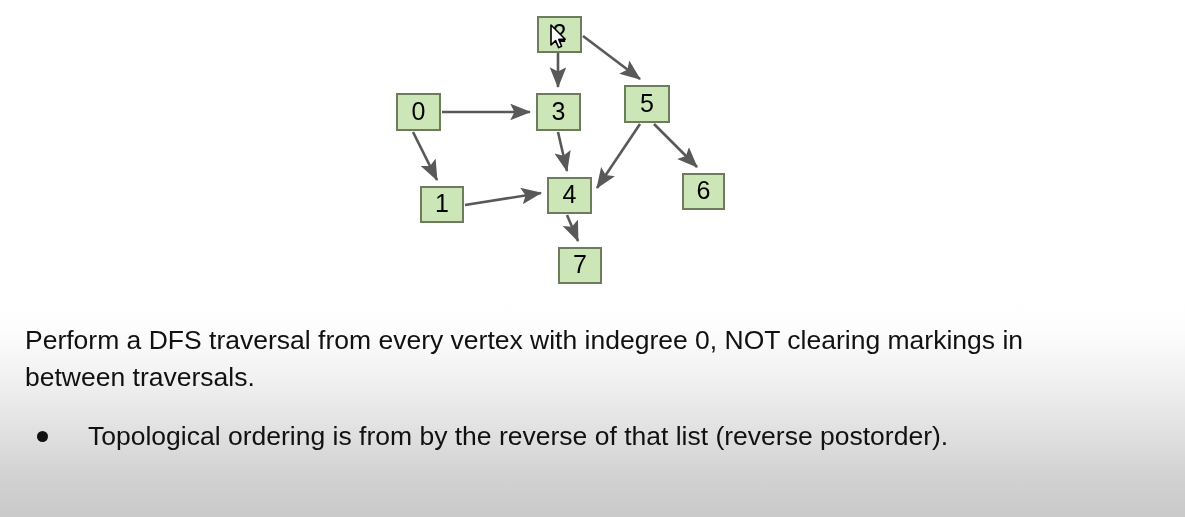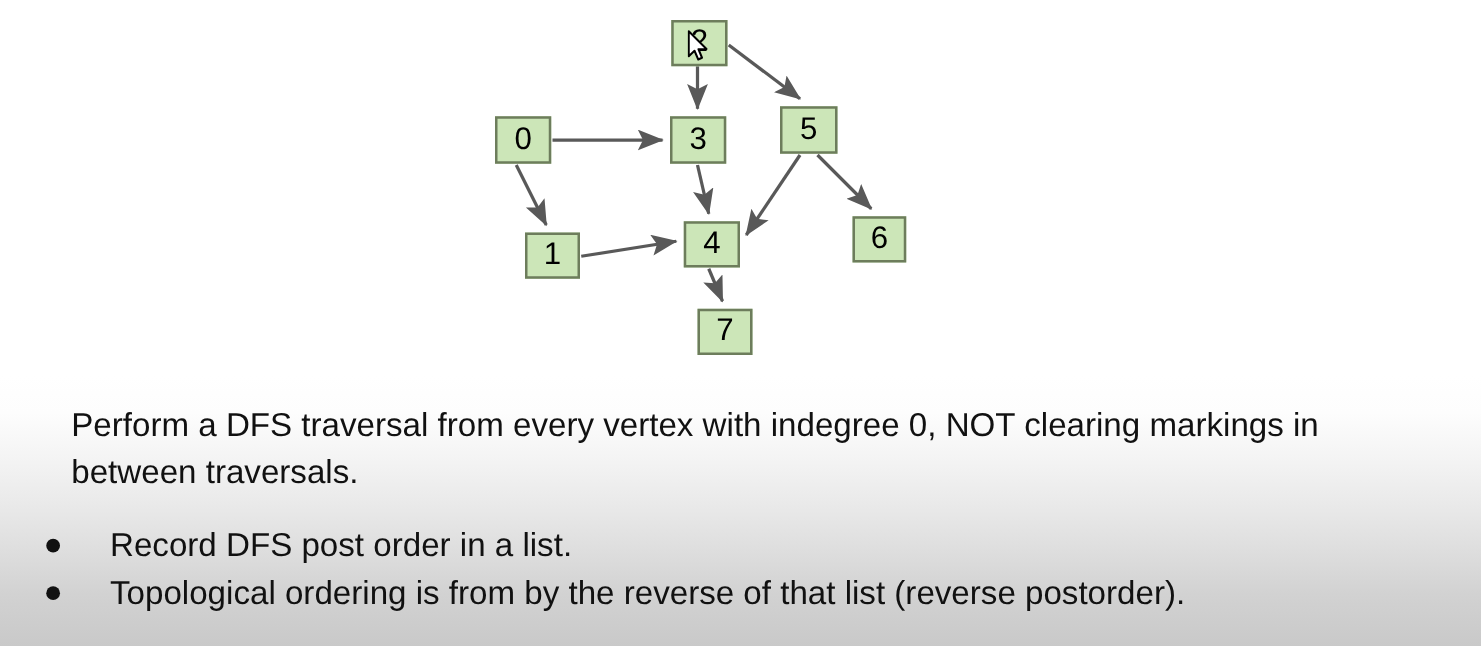--- a/index.html
+++ b/index.html
@@ -82,21 +82,20 @@
   }
   #paragraph {
     position: absolute;
     left: 25px;
     top: 0px;
     width: 1060px;
     font-size: 26.5px;
     line-height: 37px;
     color: #111111;
     font-family: "Liberation Sans", sans-serif;
-    margin-left: 32px;
   }
   #bullet-list {
     position: absolute;
     left: 0px;
     top: 95px;
     width: 1160px;
     margin: 0;
     padding: 0;
     list-style: none;
   }
@@ -184,22 +183,18 @@
     </svg>
   </div>
 
   <div id="body-text">
 
     <div id="paragraph">Perform a DFS traversal from every vertex with indegree 0, NOT clearing markings in between traversals.</div>
 
     <ul id="bullet-list">
       <li>
         <span class="bullet-dot"></span>
-        <span>Record DFS post order in a list.</span>
-      </li>
-      <li>
-        <span class="bullet-dot"></span>
         <span>Topological ordering is from by the reverse of that list (reverse postorder).</span>
       </li>
     </ul>
   </div>
 
 </div>
 
 </body></html>

